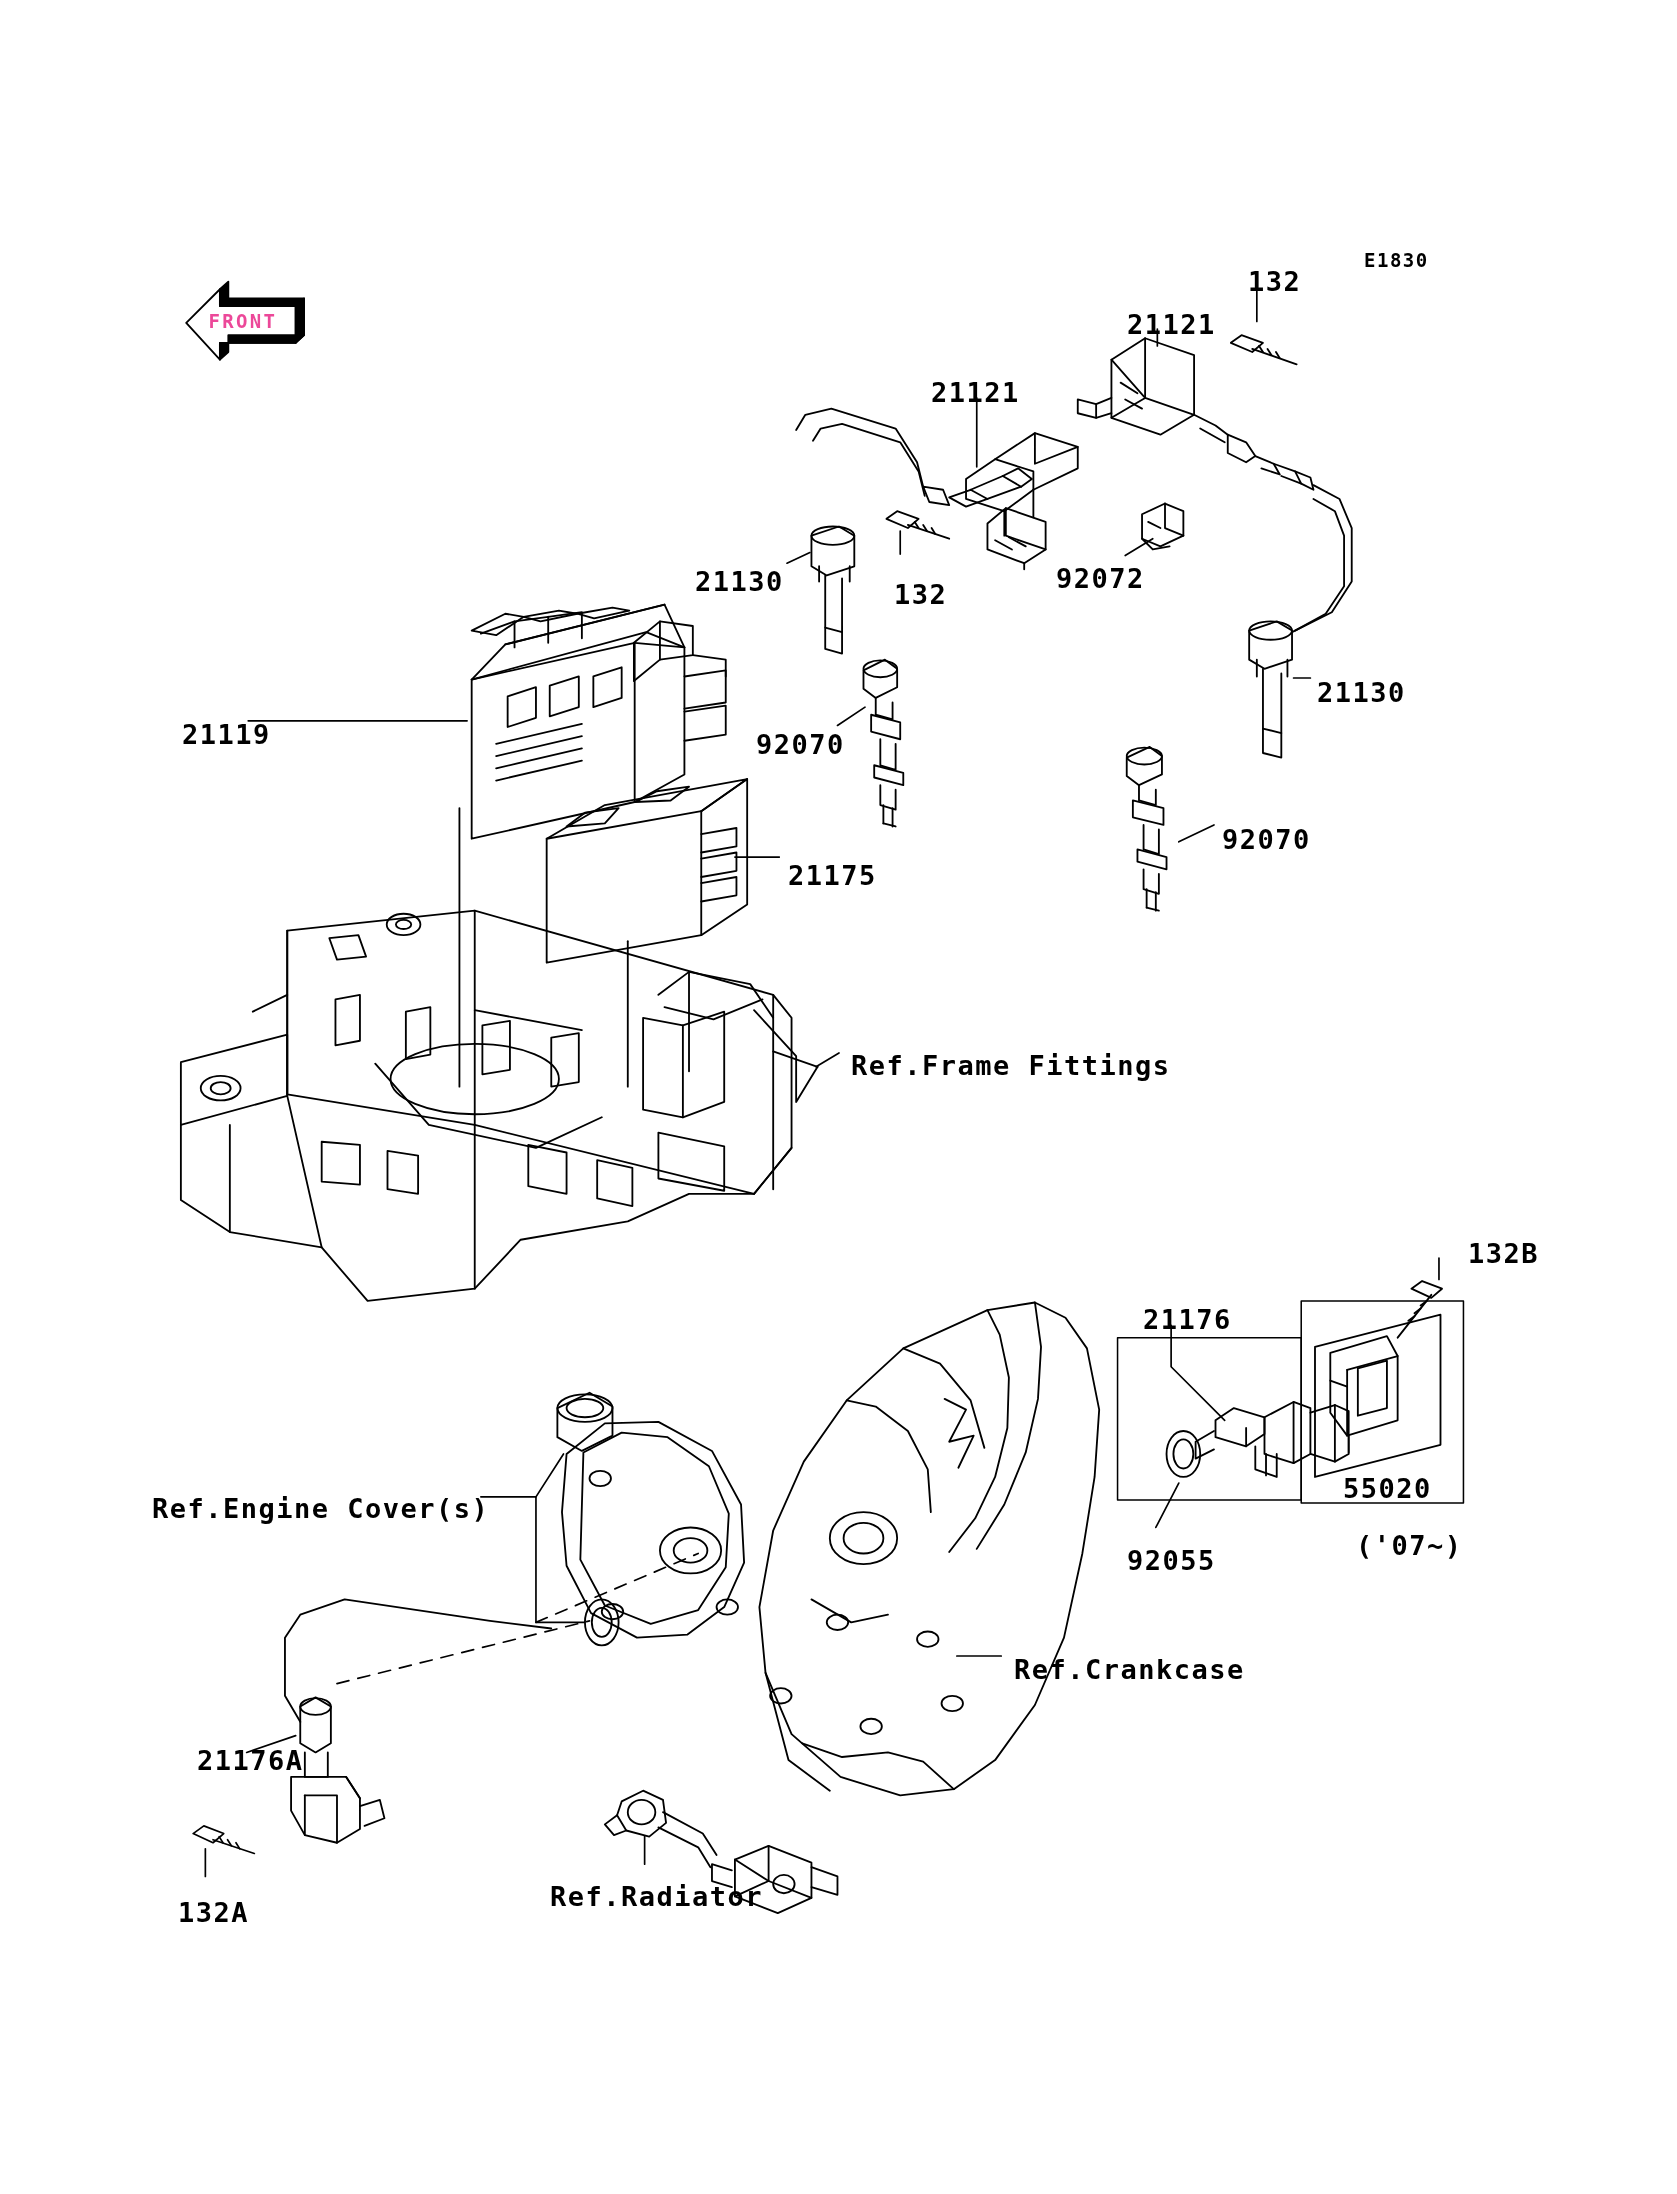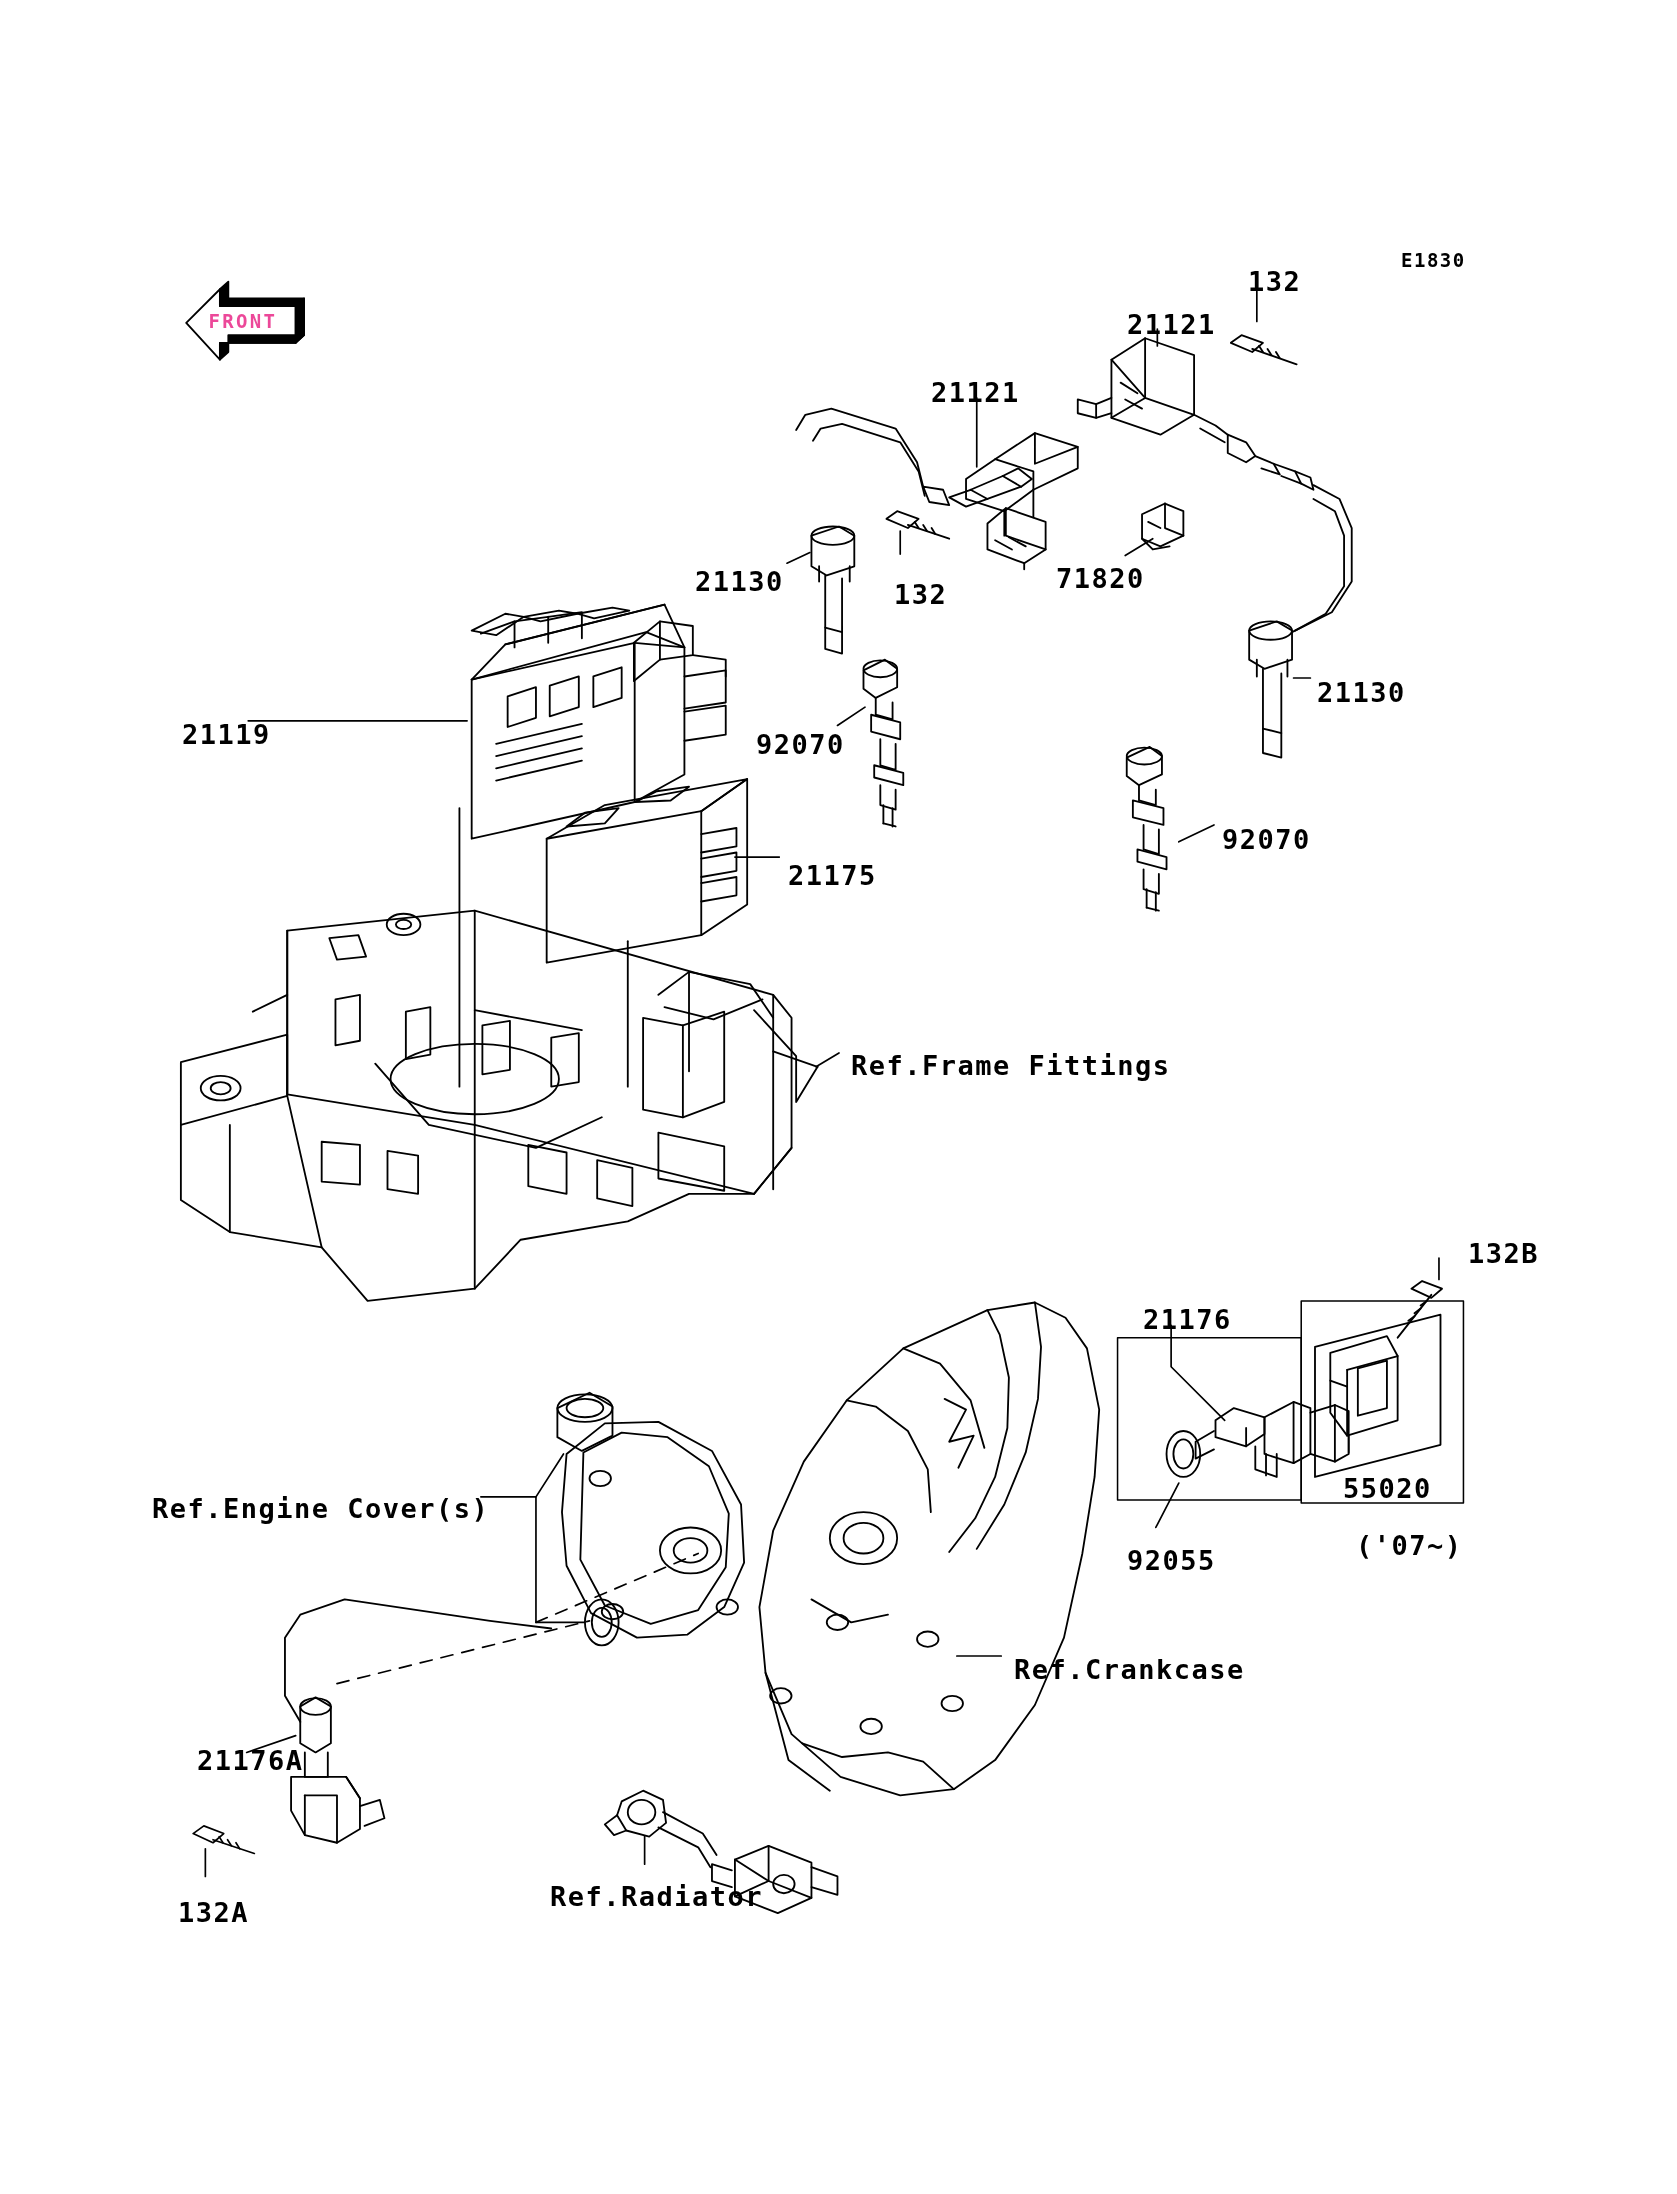--- a/index.html
+++ b/index.html
@@ -410,31 +410,31 @@
       <path d="M440 2200 L770 2118" stroke-dasharray="16 12" stroke-width="2.2"></path>
       <path d="M700 2120 L912 2030" stroke-dasharray="16 12" stroke-width="2.2"></path>
 
     </g>
   </svg>
 
   <div class="front-badge">
     <span class="ftext">FRONT</span>
   </div>
 
-  <div class="lbl code" style="left:1401px; top:249px;">E1830</div>
+  <div class="lbl code" style="left:1364px; top:249px;">E1830</div>
 
   <div class="lbl" style="left:931px; top:377px;">21121</div>
   <div class="lbl" style="left:894px; top:579px;">132</div>
   <div class="lbl" style="left:695px; top:566px;">21130</div>
   <div class="lbl" style="left:756px; top:729px;">92070</div>
   <div class="lbl" style="left:182px; top:719px;">21119</div>
   <div class="lbl" style="left:788px; top:860px;">21175</div>
   <div class="lbl" style="left:1248px; top:266px;">132</div>
   <div class="lbl" style="left:1127px; top:309px;">21121</div>
-  <div class="lbl" style="left:1056px; top:563px;">71820</div>
+  <div class="lbl" style="left:1056px; top:563px;">92072</div>
   <div class="lbl" style="left:1317px; top:677px;">21130</div>
   <div class="lbl" style="left:1222px; top:824px;">92070</div>
   <div class="lbl" style="left:1143px; top:1304px;">21176</div>
   <div class="lbl" style="left:1423px; top:1238px;margin-left:45px;">132B</div>
   <div class="lbl" style="left:1343px; top:1473px;">55020</div>
   <div class="lbl" style="left:1356px; top:1530px;">('07~)</div>
   <div class="lbl" style="left:1127px; top:1545px;">92055</div>
   <div class="lbl" style="left:167px; top:1745px;margin-left:30px;">21176A</div>
   <div class="lbl" style="left:178px; top:1897px;">132A</div>
 

